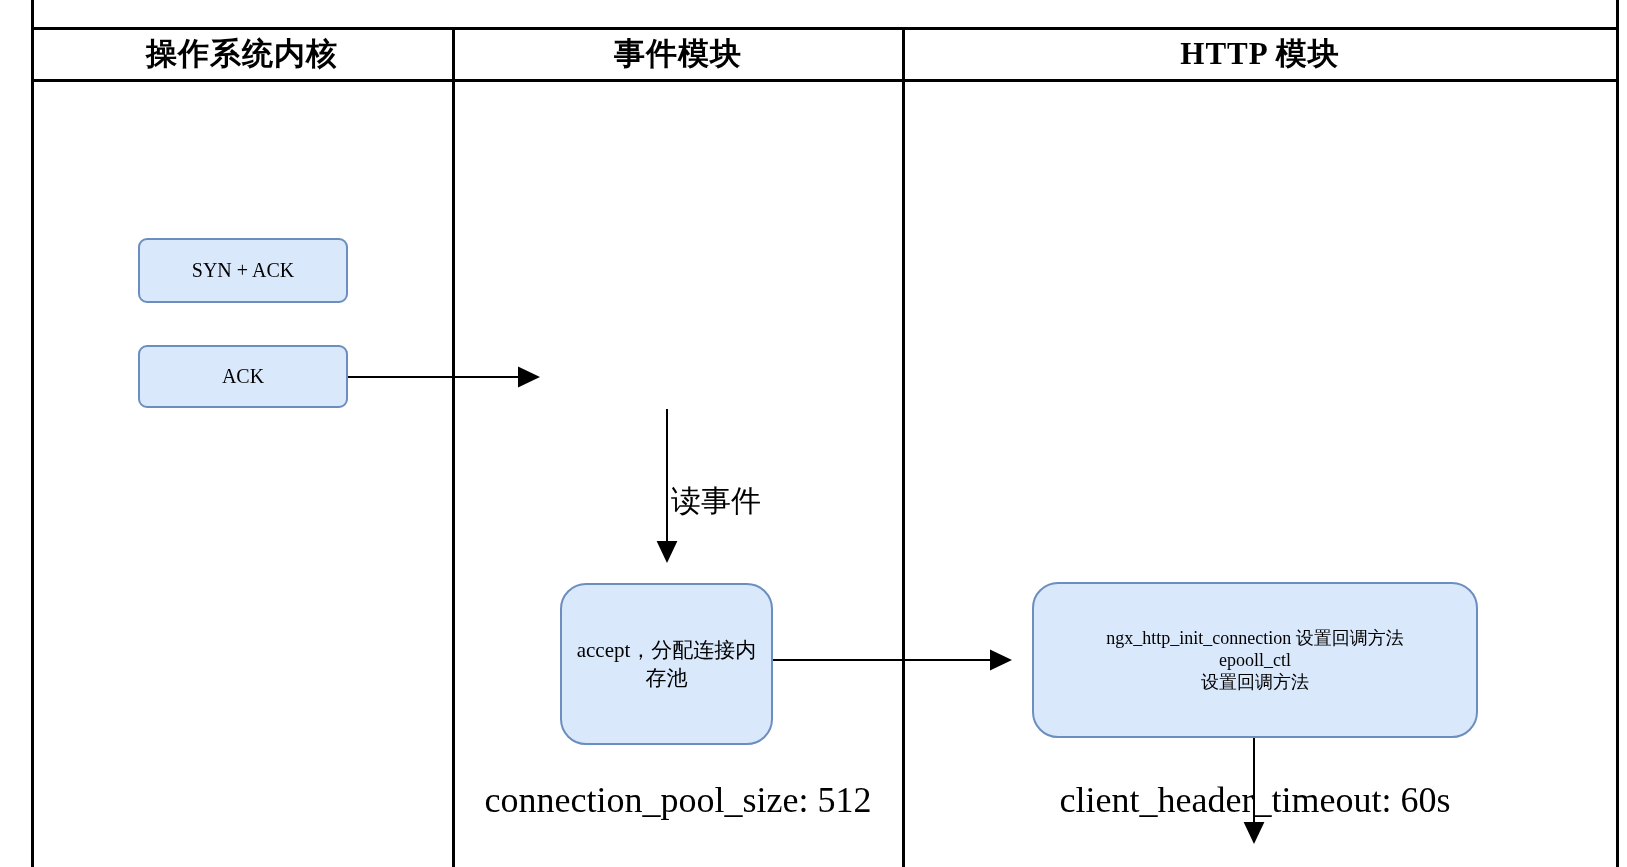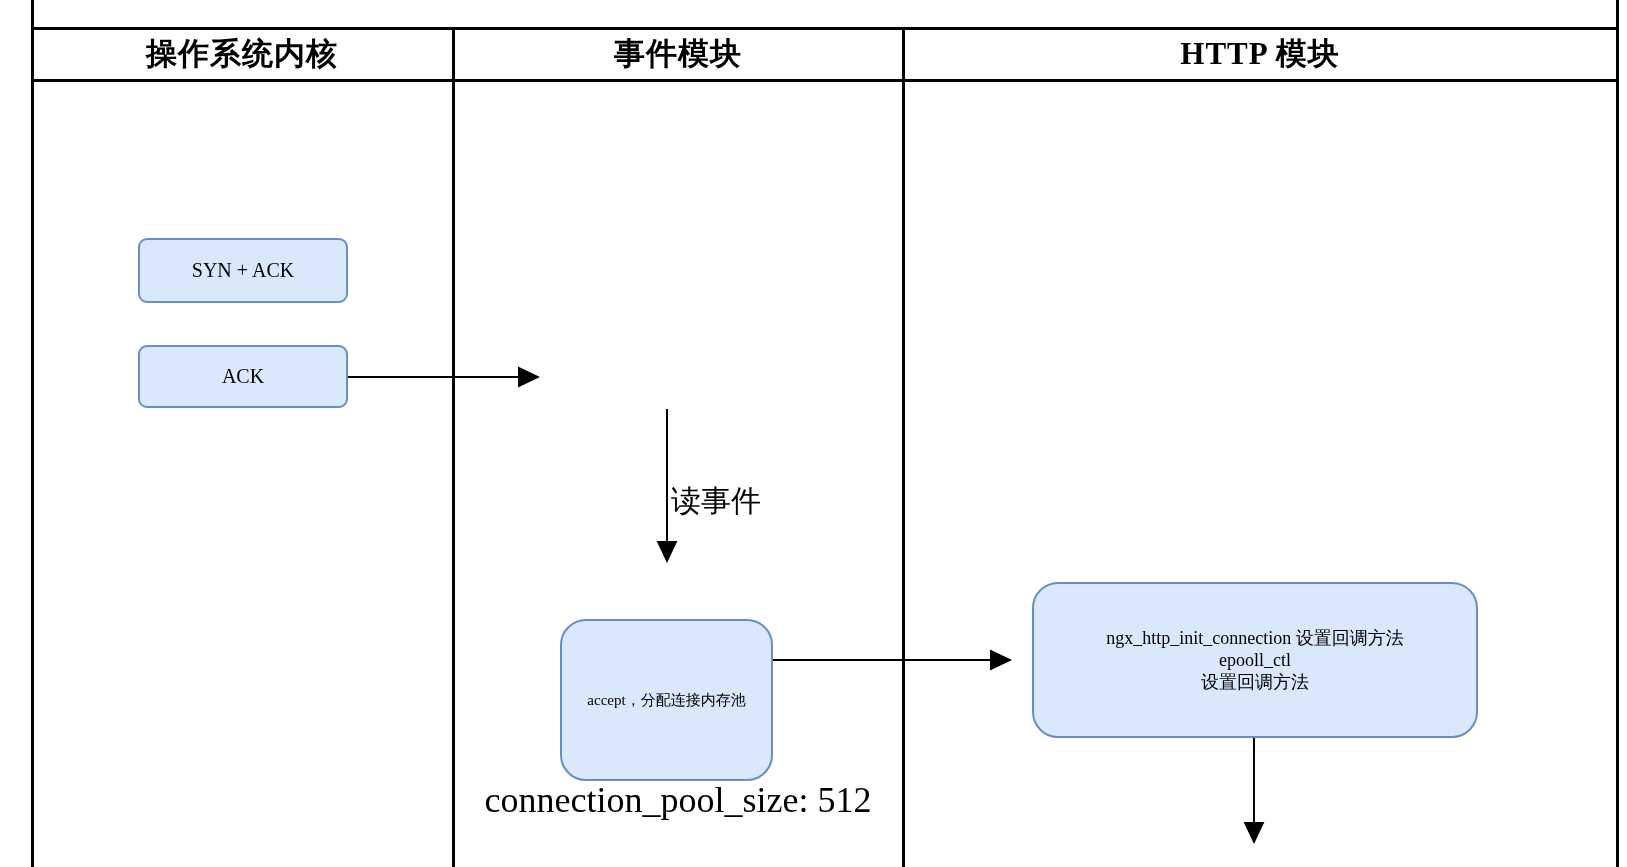--- a/index.html
+++ b/index.html
@@ -37,21 +37,21 @@
     display:flex;flex-direction:column;align-items:center;justify-content:center;
     text-align:center;
     z-index:2;
   }
   .node-sm{border-radius:9px;font-size:20px;}
   .node-lg{border-radius:26px;}
   #node-syn    {left:138px;top:132px;width:210px;height:66px;}
   #node-synack {left:138px;top:238px;width:210px;height:65px;}
   #node-ack    {left:138px;top:345px;width:210px;height:63px;}
   #node-epoll  {left:562px;top:344px;width:211px;height:65px;}
-  #node-accept {left:560px;top:583px;width:213px;height:162px;font-size:15px;line-height:28px;padding:0 6px;margin-top:36px;}
+  #node-accept {left:560px;top:583px;width:213px;height:162px;font-size:21px;line-height:28px;padding:0 6px;}
   #node-http-init{left:1032px;top:582px;width:446px;height:156px;font-size:18px;line-height:22px;padding:0 23px;}
 
   
   .edge-label{
     position:absolute;font-size:30px;z-index:4;background:transparent;
   }
   #label-read-event{left:671px;top:481px;}
   .annotation{
     position:absolute;top:779px;width:420px;text-align:center;
     font-size:36px;z-index:4;
@@ -94,14 +94,15 @@
     </defs>
     <path d="M348,377 H538" stroke="#000" stroke-width="2" fill="none" marker-end="url(#arrowhead)"></path>
     <path d="M667,409 V561" stroke="#000" stroke-width="2" fill="none" marker-end="url(#arrowhead)"></path>
     <path d="M773,660 H1010" stroke="#000" stroke-width="2" fill="none" marker-end="url(#arrowhead)"></path>
     <path d="M1254,738 V842" stroke="#000" stroke-width="2" fill="none" marker-end="url(#arrowhead)"></path>
   </svg>
 
   <div class="edge-label" id="label-read-event">读事件</div>
 
   <div class="annotation" id="annotation-pool-size">connection_pool_size: 512</div>
+  <div class="annotation" id="annotation-header-timeout">client_header_timeout: 60s</div>
 
 </div>
 
 </body></html>

